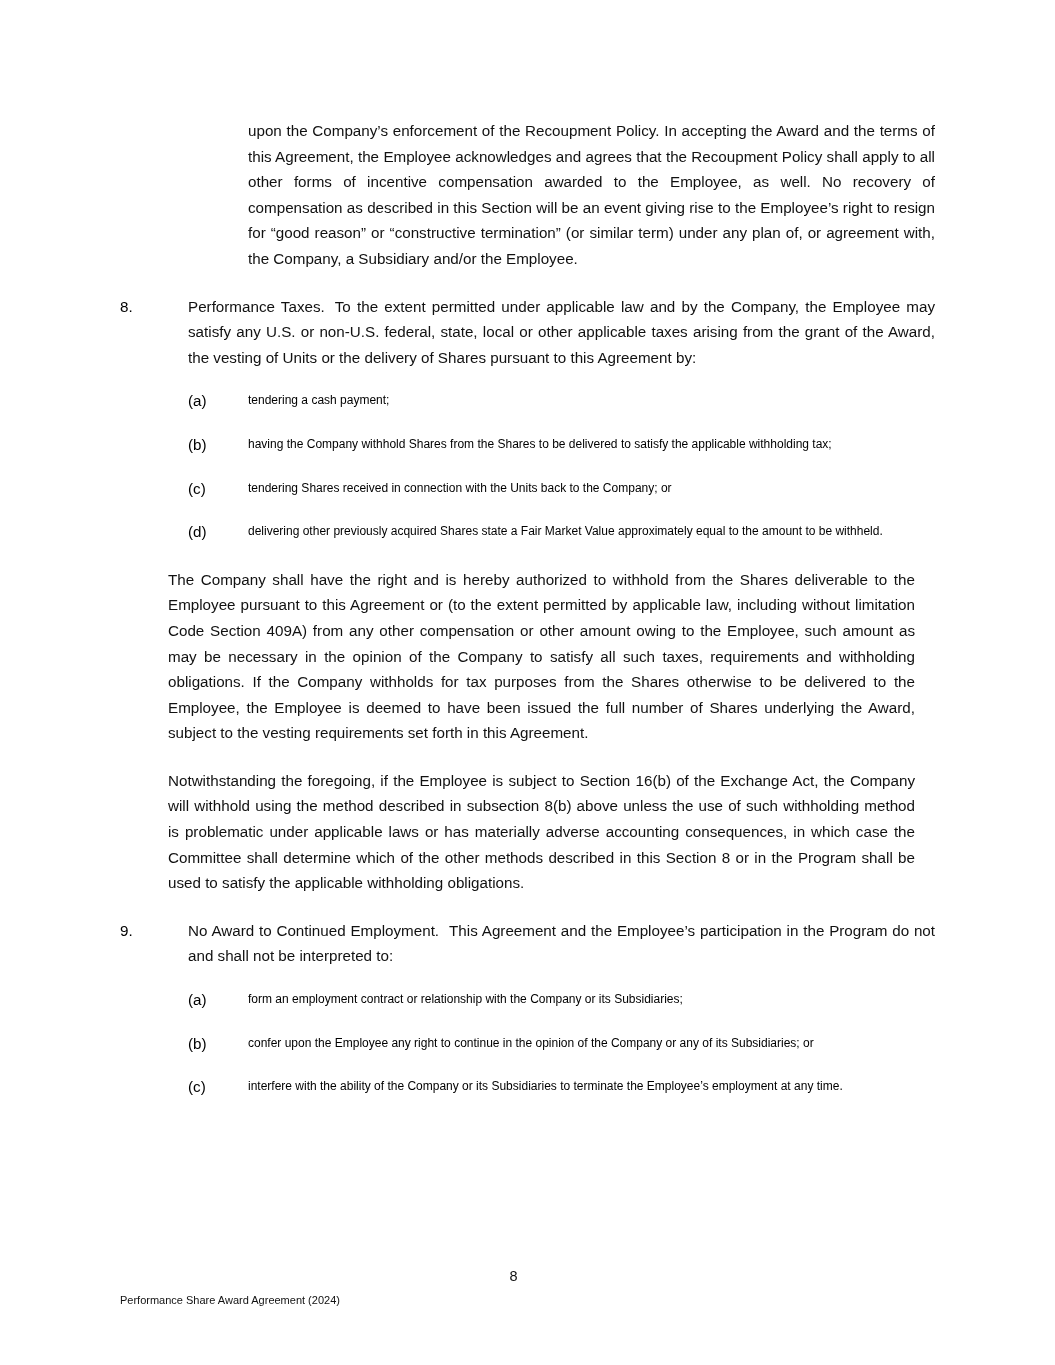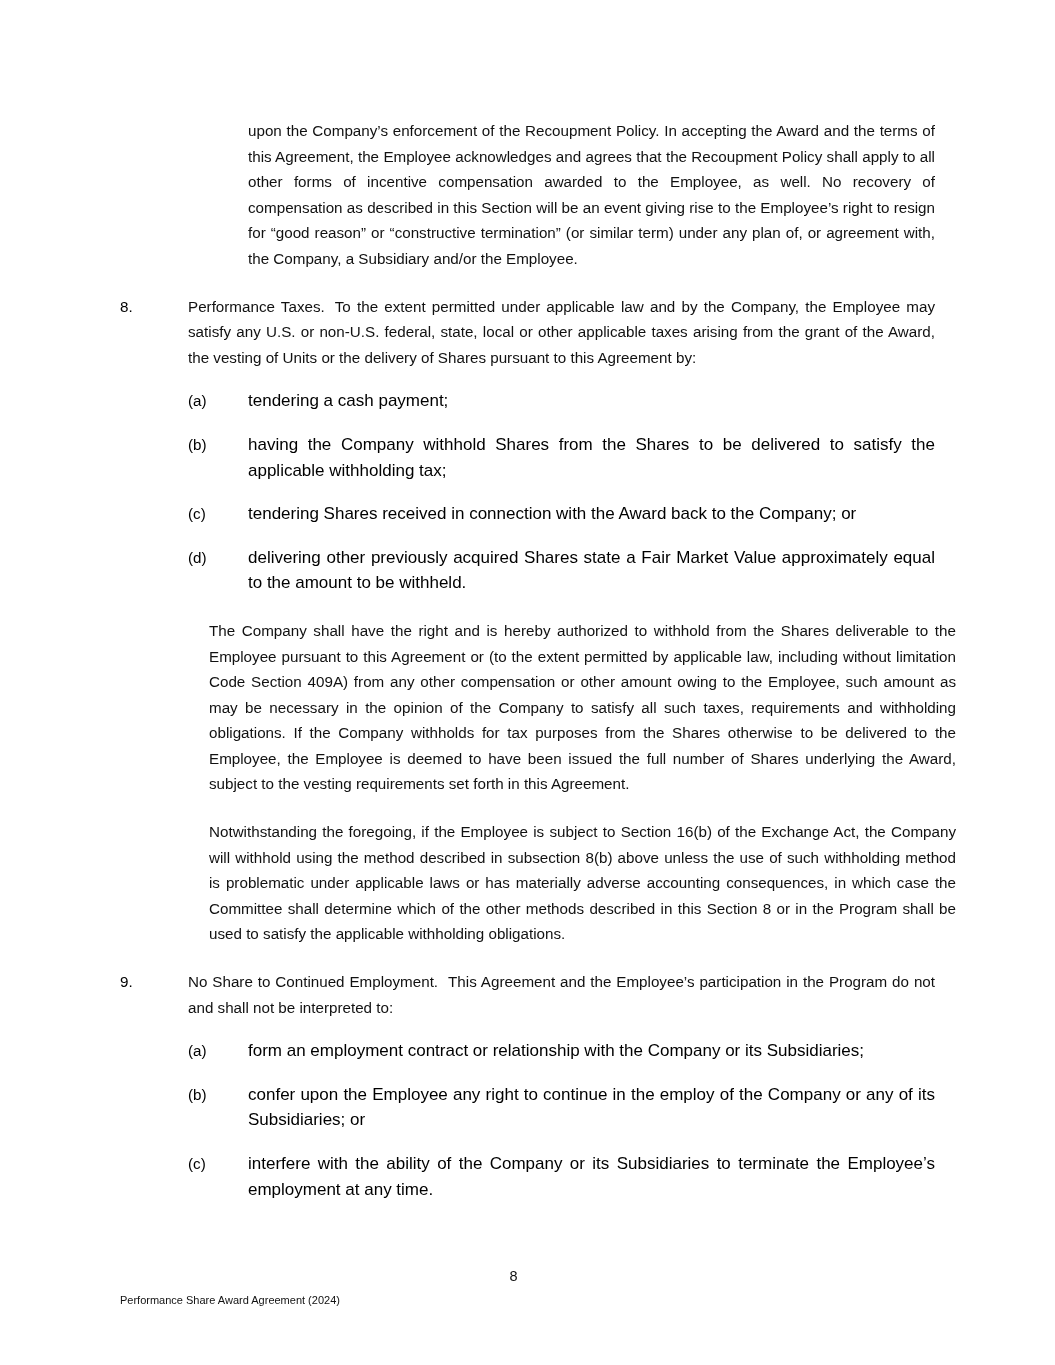--- a/index.html
+++ b/index.html
@@ -68,27 +68,27 @@
     margin-left: 68px;
   }
   .subitem .letter {
     width: 60px;
     flex: 0 0 60px;
     font-size: 15.2px;
     line-height: 25.6px;
   }
   .subitem .text {
     flex: 1 1 auto;
-    font-size: 17px;
+    font-size: 12px;
     line-height: 25.6px;
     text-align: justify;
   }
   .para-block {
     margin-top: 22px;
-    margin-left: 89px;
+    margin-left: 48px;
     width: 747px;
   }
   .para-block p + p {
     margin-top: 22px;
   }
   .footer-page-number {
     position: absolute;
     left: 0;
     right: 0;
     top: 1268px;
@@ -125,46 +125,46 @@
     <div class="subitem">
       <div class="letter">(a)</div>
       <div class="text">tendering a cash payment;</div>
     </div>
     <div class="subitem">
       <div class="letter">(b)</div>
       <div class="text">having the Company withhold Shares from the Shares to be delivered to satisfy the applicable withholding tax;</div>
     </div>
     <div class="subitem">
       <div class="letter">(c)</div>
-      <div class="text">tendering Shares received in connection with the Award back to the Company; or</div>
+      <div class="text">tendering Shares received in connection with the Units back to the Company; or</div>
     </div>
     <div class="subitem">
       <div class="letter">(d)</div>
       <div class="text">delivering other previously acquired Shares state a Fair Market Value approximately equal to the amount to be withheld.</div>
     </div>
 
     <div class="para-block">
       <p>The Company shall have the right and is hereby authorized to withhold from the Shares deliverable to the Employee pursuant to this Agreement or (to the extent permitted by applicable law, including without limitation Code Section 409A) from any other compensation or other amount owing to the Employee, such amount as may be necessary in the opinion of the Company to satisfy all such taxes, requirements and withholding obligations. If the Company withholds for tax purposes from the Shares otherwise to be delivered to the Employee, the Employee is deemed to have been issued the full number of Shares underlying the Award, subject to the vesting requirements set forth in this Agreement.</p>
       <p>Notwithstanding the foregoing, if the Employee is subject to Section 16(b) of the Exchange Act, the Company will withhold using the method described in subsection 8(b) above unless the use of such withholding method is problematic under applicable laws or has materially adverse accounting consequences, in which case the Committee shall determine which of the other methods described in this Section 8 or in the Program shall be used to satisfy the applicable withholding obligations.</p>
     </div>
 
     <div class="section">
       <div class="num">9.</div>
       <div class="body">
-        <p><span>No Share to Continued Employment.</span><span class="sep"></span><span>This Agreement and the Employee’s participation in the Program do not and shall not be interpreted to:</span></p>
+        <p><span>No Award to Continued Employment.</span><span class="sep"></span><span>This Agreement and the Employee’s participation in the Program do not and shall not be interpreted to:</span></p>
       </div>
     </div>
 
     <div class="subitem">
       <div class="letter">(a)</div>
       <div class="text">form an employment contract or relationship with the Company or its Subsidiaries;</div>
     </div>
     <div class="subitem">
       <div class="letter">(b)</div>
-      <div class="text">confer upon the Employee any right to continue in the employ of the Company or any of its Subsidiaries; or</div>
+      <div class="text">confer upon the Employee any right to continue in the opinion of the Company or any of its Subsidiaries; or</div>
     </div>
     <div class="subitem">
       <div class="letter">(c)</div>
       <div class="text">interfere with the ability of the Company or its Subsidiaries to terminate the Employee’s employment at any time.</div>
     </div>
 
   </div>
 
   <div class="footer-page-number">8</div>
   <div class="footer-note">Performance Share Award Agreement (2024)</div>

